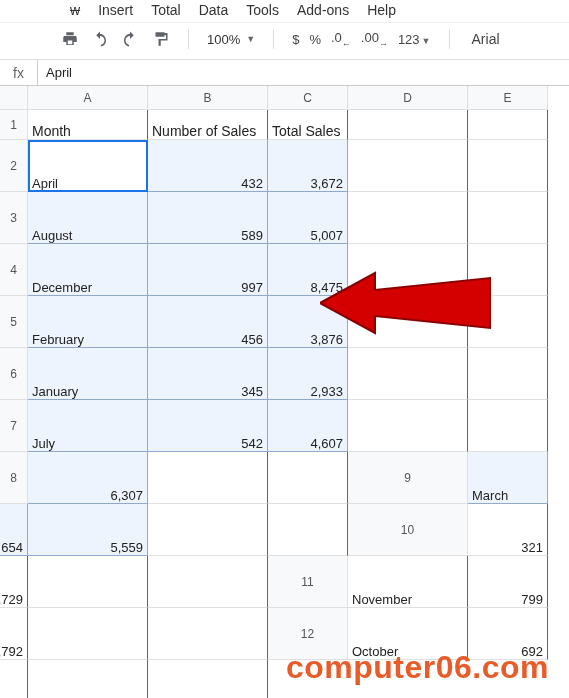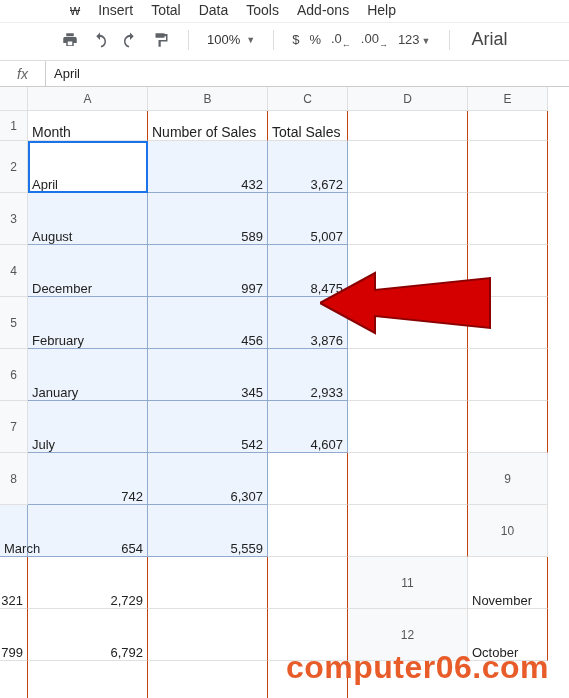--- a/index.html
+++ b/index.html
@@ -36,23 +36,22 @@
   .toolbar svg, .menubar svg { fill: #5f6368; }
   .icon-btn { width: 20px; height: 20px; display: flex; align-items: center; justify-content: center; cursor: pointer; }
   .fxbar {
     display: flex;
     align-items: center;
     border-bottom: 1px solid #ccc;
     height: 26px;
     font-size: 13px;
   }
   .fxbar .fx-label {
-    width: 46px;
+    width: 38px;
     text-align: center;
-    font-style: italic;
     color: #666;
     font-size: 14px;
     border-right: 1px solid #ccc;
     height: 100%;
     line-height: 26px;
   }
   .fxbar .fx-value {
     padding: 0 8px;
     flex: 1;
     height: 100%;
@@ -106,21 +105,21 @@
     background: rgba(66,133,244,0.09);
     border-right: 1px solid #8faacc;
     border-bottom: 1px solid #8faacc;
   }
   .active {
     outline: 2px solid #1a73e8;
     outline-offset: -2px;
     background: #fff !important;
   }
   .strikehead { text-decoration: line-through; }
-  .font-name { font-size: 18px; padding-left: 4px;}
+  .font-name { font-size: 14px; padding-left: 4px;}
   .arrow {
     position: absolute;
     left: 320px;
     top: 258px;
     pointer-events: none;
   }
   .watermark {
     position: absolute;
     bottom: 12px;
     right: 20px;
@@ -242,21 +241,20 @@
   <div class="cell rdata"></div>
 
   <div class="rowhdr rdata">7</div>
   <div class="cell rdata text-left sel">July</div>
   <div class="cell rdata text-right sel">542</div>
   <div class="cell rdata text-right sel">4,607</div>
   <div class="cell rdata"></div>
   <div class="cell rdata"></div>
 
   <div class="rowhdr rdata">8</div>
-  <div class="cell rdata text-right sel">742</div>
   <div class="cell rdata text-right sel">6,307</div>
   <div class="cell rdata"></div>
   <div class="cell rdata"></div>
 
   <div class="rowhdr rdata">9</div>
   <div class="cell rdata text-left sel">March</div>
   <div class="cell rdata text-right sel">654</div>
   <div class="cell rdata text-right sel">5,559</div>
   <div class="cell rdata"></div>
   <div class="cell rdata"></div>

